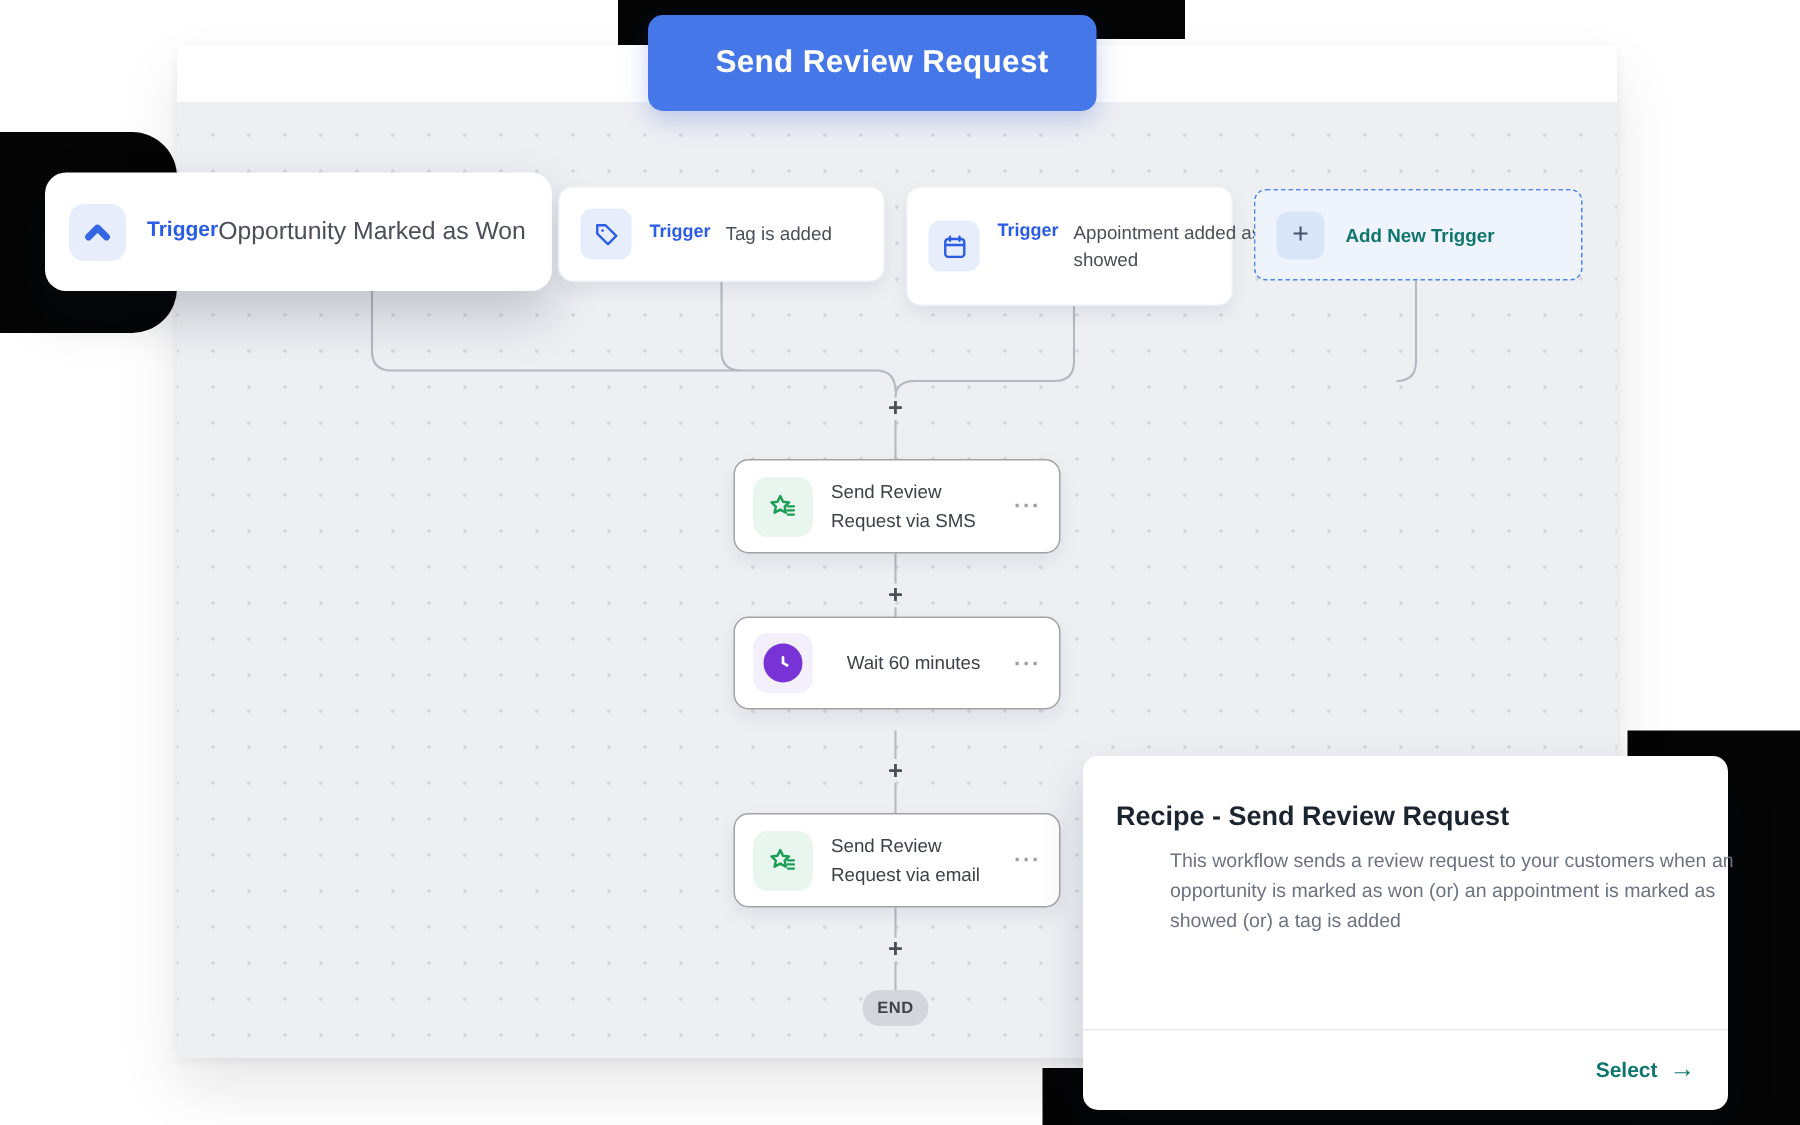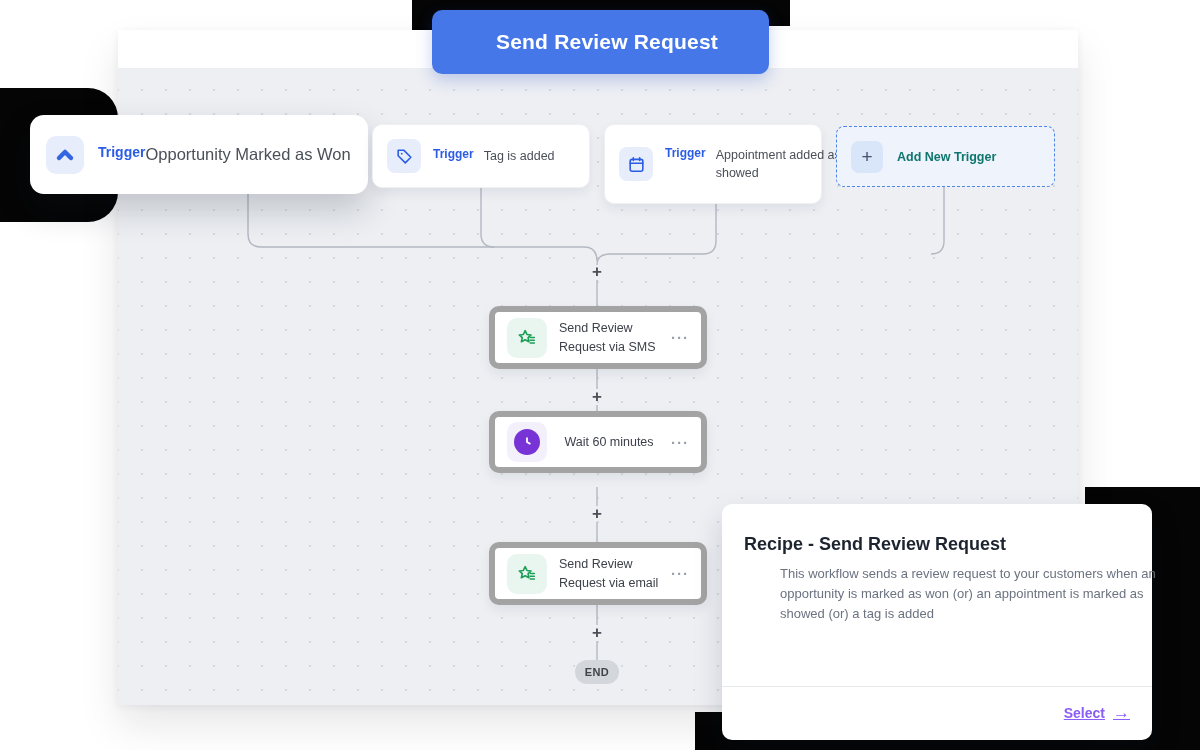--- a/index.html
+++ b/index.html
@@ -25,21 +25,21 @@
   .canvas-topbar { position:absolute; left:0; top:0; width:100%; height:38px; background:#ffffff; }
   .canvas-grid {
     position:absolute; left:0; top:38px; width:100%; height:637px;
     background-color:#edeff3;
     background-image:radial-gradient(circle, #d6d9df 1.3px, rgba(0,0,0,0) 1.4px);
     background-size:24px 24px; background-position:12px 10px;
   }
 
   
   .hdr-btn {
-    position:absolute; left:432px; top:10px; width:337px; height:64px;
+    position:absolute; left:432px; top:10px; width:299px; height:64px;
     background:#4577e8; border-radius:10px; color:#ffffff;
     font-size:21px; font-weight:bold; letter-spacing:0.2px;
     display:flex; align-items:center; justify-content:center;
     box-shadow:0 6px 16px rgba(40,80,200,0.25); cursor:pointer;padding-left:13px;
   }
 
   
   svg.wires { position:absolute; left:0; top:0; width:1200px; height:750px; pointer-events:none; }
   .plus-node {
     position:absolute; width:18px; height:18px; margin-left:-9px; margin-top:-9px;
@@ -76,21 +76,21 @@
   }
   .add-plusbox {
     width:32px; height:32px; border-radius:8px; background:#d9e5f8;
     color:#44526e; font-size:19px; display:flex; align-items:center; justify-content:center;
   }
   .add-label { color:#0f766e; font-weight:bold; font-size:12.5px; }
 
   
   .action {
     left:489px; width:218px; border-radius:10px; padding:0 12px; gap:12px;
-    border:6px solid #a3a3a3; box-shadow:0 5px 12px rgba(15,23,42,0.07);
+    border:1px solid #a3a3a3; box-shadow:0 5px 12px rgba(15,23,42,0.07);
   }
   .act-sms   { top:306px; height:63px; }
   .act-wait  { top:411px; height:62px;text-align:center; }
   .act-email { top:542px; height:63px; }
   .iconbox.green  { width:40px; height:40px; border-radius:10px; background:#e9f6ef; }
   .iconbox.purple { width:40px; height:40px; border-radius:10px; background:#f4f0fb; }
   .clock-circle { width:26px; height:26px; border-radius:50%; background:#7733d6;
                   display:flex; align-items:center; justify-content:center; }
   .act-title { flex:1; color:#3d4149; font-size:12.5px; line-height:1.45; }
   .act-menu  { color:#9aa0a8; font-size:15px; letter-spacing:1px; cursor:pointer; font-weight:bold; }
@@ -107,21 +107,21 @@
   .panel {
     position:absolute; left:722px; top:504px; width:430px; height:236px;
     background:#ffffff; border-radius:10px;
     box-shadow:0 14px 30px rgba(15,23,42,0.16);
   }
   .panel-title { position:absolute; left:22px; top:30px; color:#1c2430; font-size:18px; font-weight:bold; }
   .panel-desc  { position:absolute; left:22px; top:60px; width:400px;
                  color:#6b7280; font-size:13px; line-height:1.55;margin-left:36px; }
   .panel-divider { position:absolute; left:0; top:182px; width:100%; height:1px; background:#e8eaee; }
   .panel-footer { position:absolute; right:22px; top:200px; display:flex; align-items:center; gap:8px;
-                  color:#8b5cf6; font-size:14px; font-weight:bold; cursor:pointer;text-decoration:underline; }
+                  color:#0f766e; font-size:14px; font-weight:bold; cursor:pointer; }
   .panel-footer .arrow { font-size:17px; font-weight:normal; line-height:1; }
 </style>
 </head>
 <body>
 
 <div class="blk blk-top-band"></div>
 <div class="blk blk-top-left"></div>
 <div class="blk blk-left-blob"></div>
 <div class="blk blk-right"></div>
 <div class="blk blk-bottom"></div>

